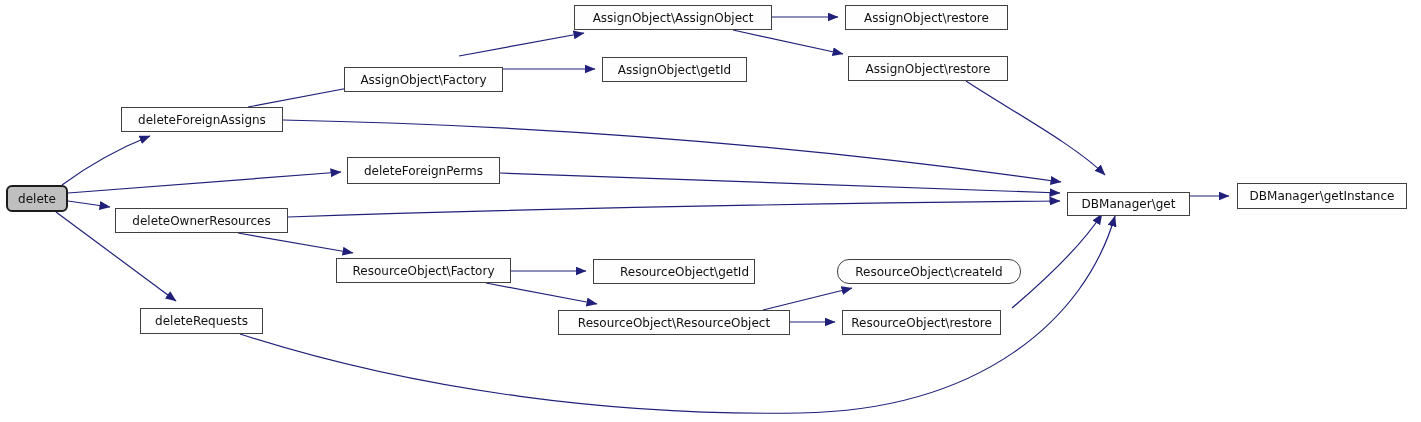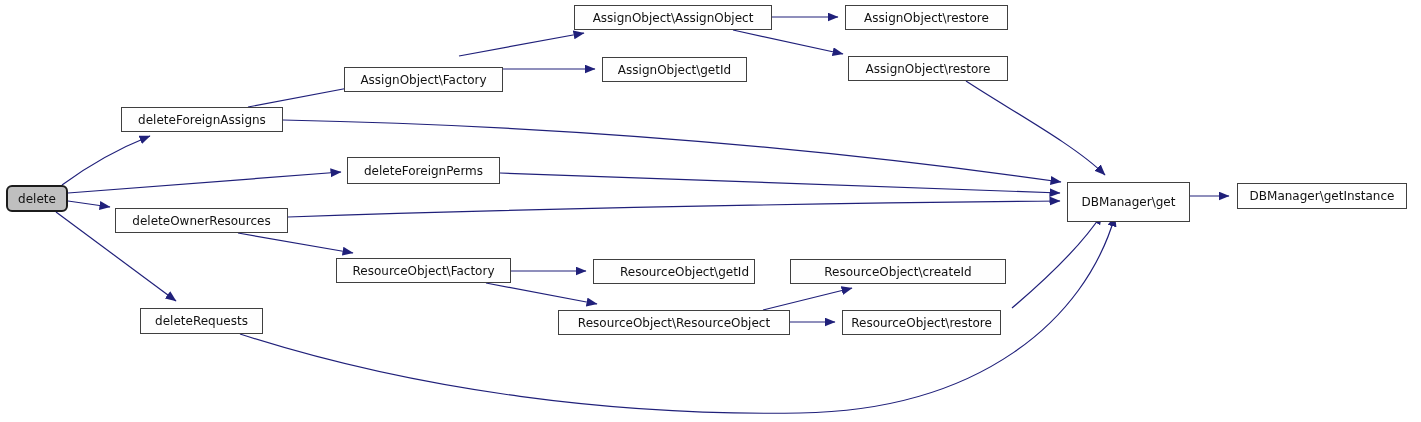--- a/index.html
+++ b/index.html
@@ -75,18 +75,18 @@
     <div class="node" style="left: 347px; top: 157px; width: 153px; height: 27px;">deleteForeignPerms</div>
     <div class="node" style="left: 115px; top: 208px; width: 173px; height: 25px;">deleteOwnerResources</div>
     <div class="node" style="left: 140px; top: 308px; width: 123px; height: 26px;">deleteRequests</div>
     <div class="node" style="left: 344px; top: 56px; width: 159px; height: 25px; margin-top: 11px;">AssignObject\Factory</div>
     <div class="node" style="left: 574px; top: 5px; width: 198px; height: 25px;">AssignObject\AssignObject</div>
     <div class="node" style="left: 602px; top: 57px; width: 145px; height: 25px;">AssignObject\getId</div>
     <div class="node" style="left: 845px; top: 5px; width: 163px; height: 25px;">AssignObject\restore</div>
     <div class="node" style="left: 848px; top: 56px; width: 160px; height: 25px;">AssignObject\restore</div>
     <div class="node" style="left: 336px; top: 258px; width: 175px; height: 25px;">ResourceObject\Factory</div>
     <div class="node" style="left: 593px; top: 259px; width: 162px; height: 25px; padding-left: 21px;">ResourceObject\getId</div>
-    <div class="node" style="left: 790px; top: 259px; width: 216px; height: 25px;">ResourceObject\createId</div>
+    <div class="node" style="left: 837px; top: 259px; width: 184px; height: 25px; border-radius: 12px;">ResourceObject\createId</div>
     <div class="node" style="left: 558px; top: 310px; width: 232px; height: 25px; text-align: center;">ResourceObject\ResourceObject</div>
     <div class="node" style="left: 842px; top: 310px; width: 159px; height: 25px;">ResourceObject\restore</div>
-    <div class="node" style="left: 1067px; top: 182px; width: 123px; height: 40px;">DBManager\get</div>
+    <div class="node" style="left: 1067px; top: 192px; width: 123px; height: 24px;">DBManager\get</div>
     <div class="node" style="left: 1237px; top: 183px; width: 170px; height: 26px;">DBManager\getInstance</div>
   </div>
 
 </body></html>

